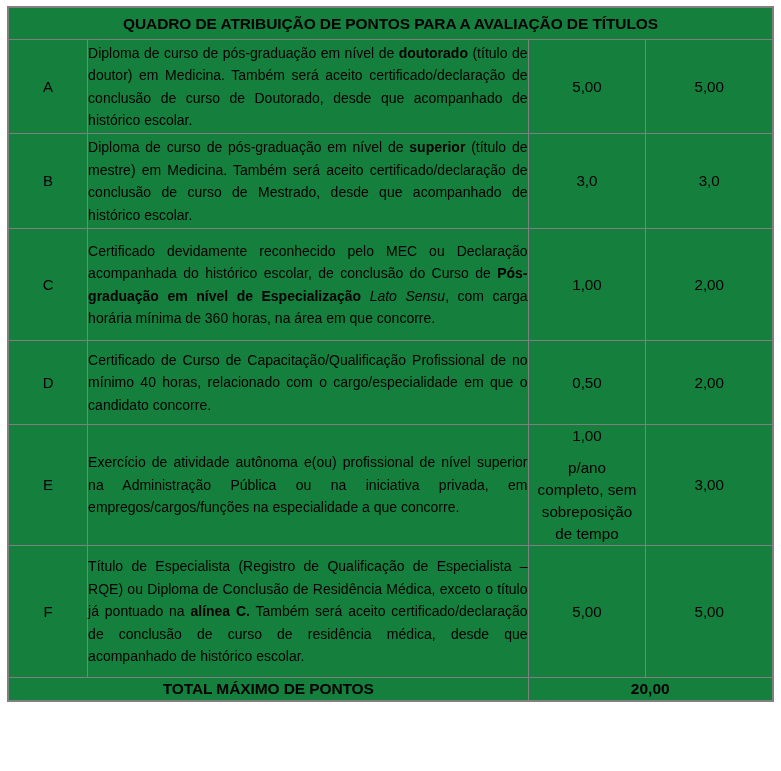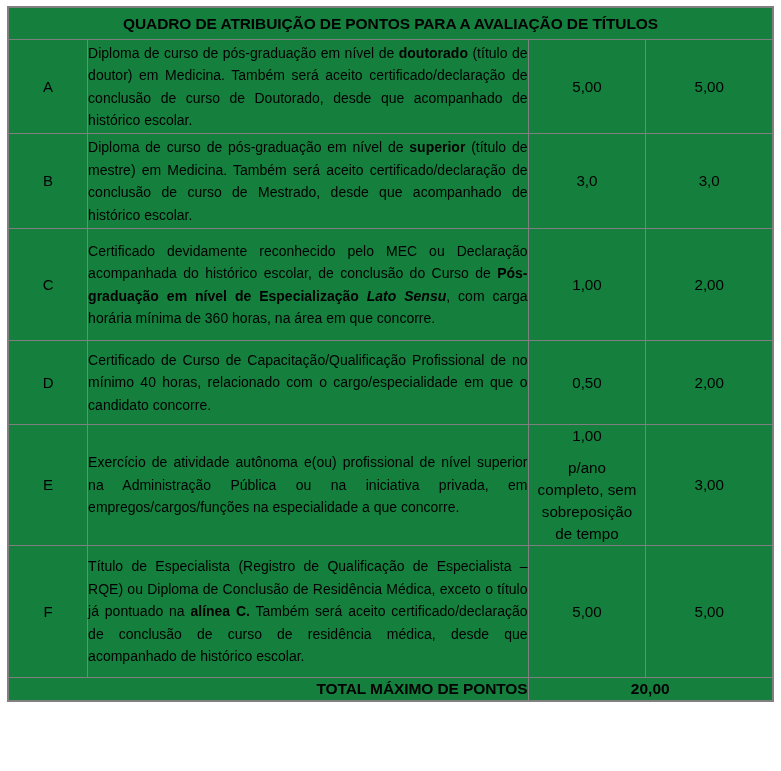--- a/index.html
+++ b/index.html
@@ -75,40 +75,40 @@
 
   .cell-desc {
     text-align: justify;
     text-justify: inter-word;
     font-size: 14px;
     line-height: 22.5px;
     padding: 7px 9px 7px 9px;
     hyphens: none;
   }
   .cell-desc b { font-weight: bold; }
-  .cell-desc .bi { font-weight: bold; font-style: italic; }
+  .cell-desc .bi { font-weight: normal; font-style: italic; }
 
   .cell-value {
     text-align: center;
     font-size: 15.2px;
     line-height: 22px;
     padding: 4px 4px;
     margin-left: 40px;
   }
   .cell-value .vline { display: block; }
   .cell-value .vgap { display: block; height: 10px; }
 
   
   .total-row td {
     border-top: 2px solid #808080;
   }
   .total-label {
     font-weight: bold;
     font-size: 15.5px;
-    text-align: right;
+    text-align: center;
     padding: 7px 0 7px 8px;
     height: 22px;
     letter-spacing: -0.1px;
   }
   .total-value {
     font-weight: bold;
     font-size: 15.5px;
     text-align: center;
     padding: 7px 0;
   }

